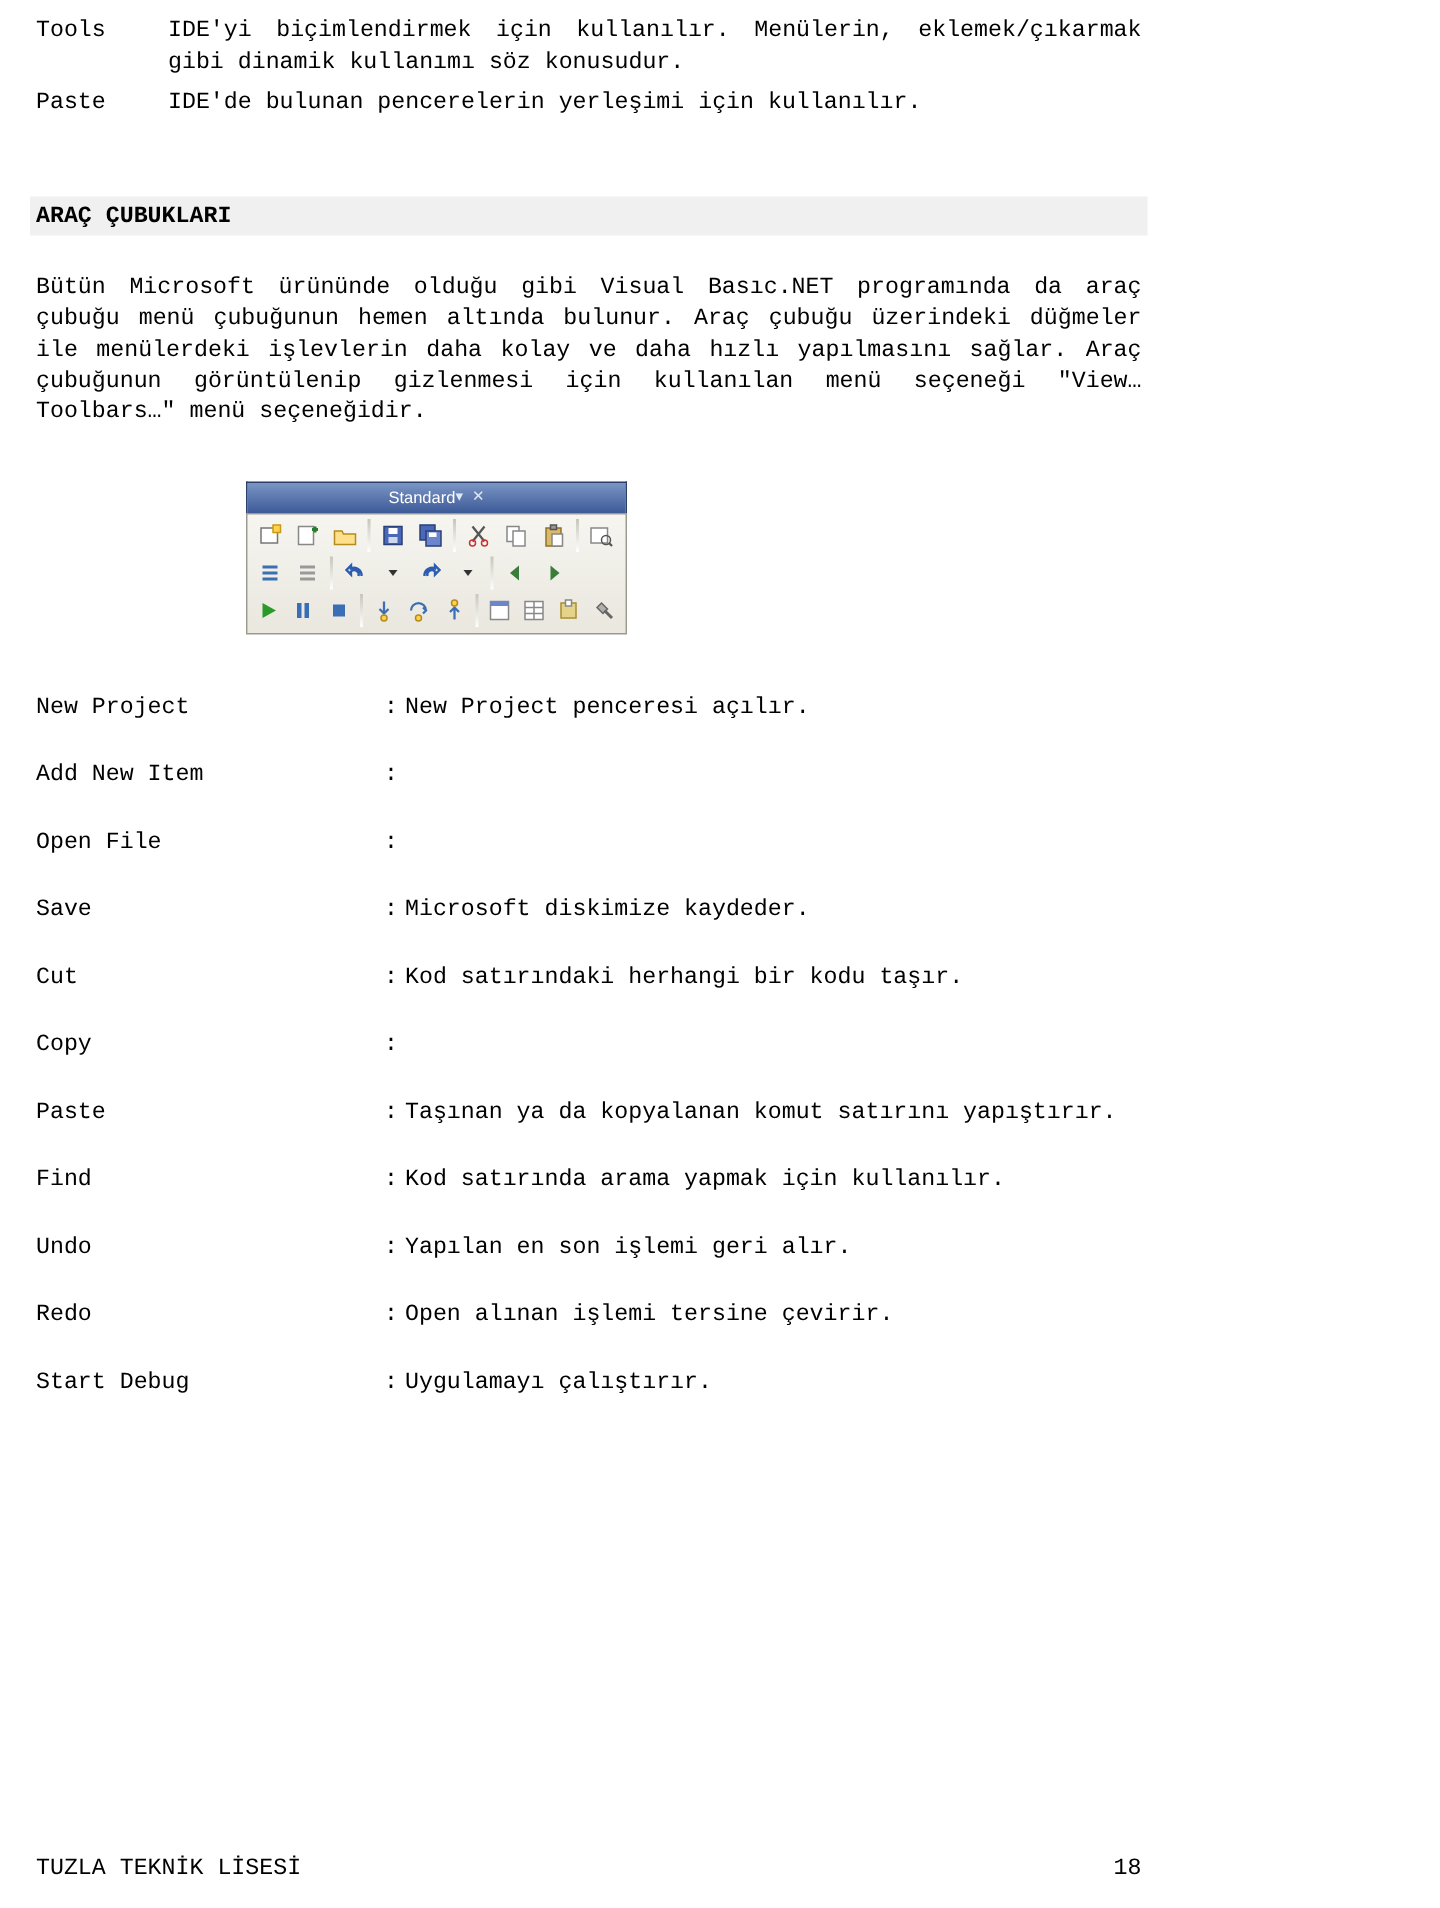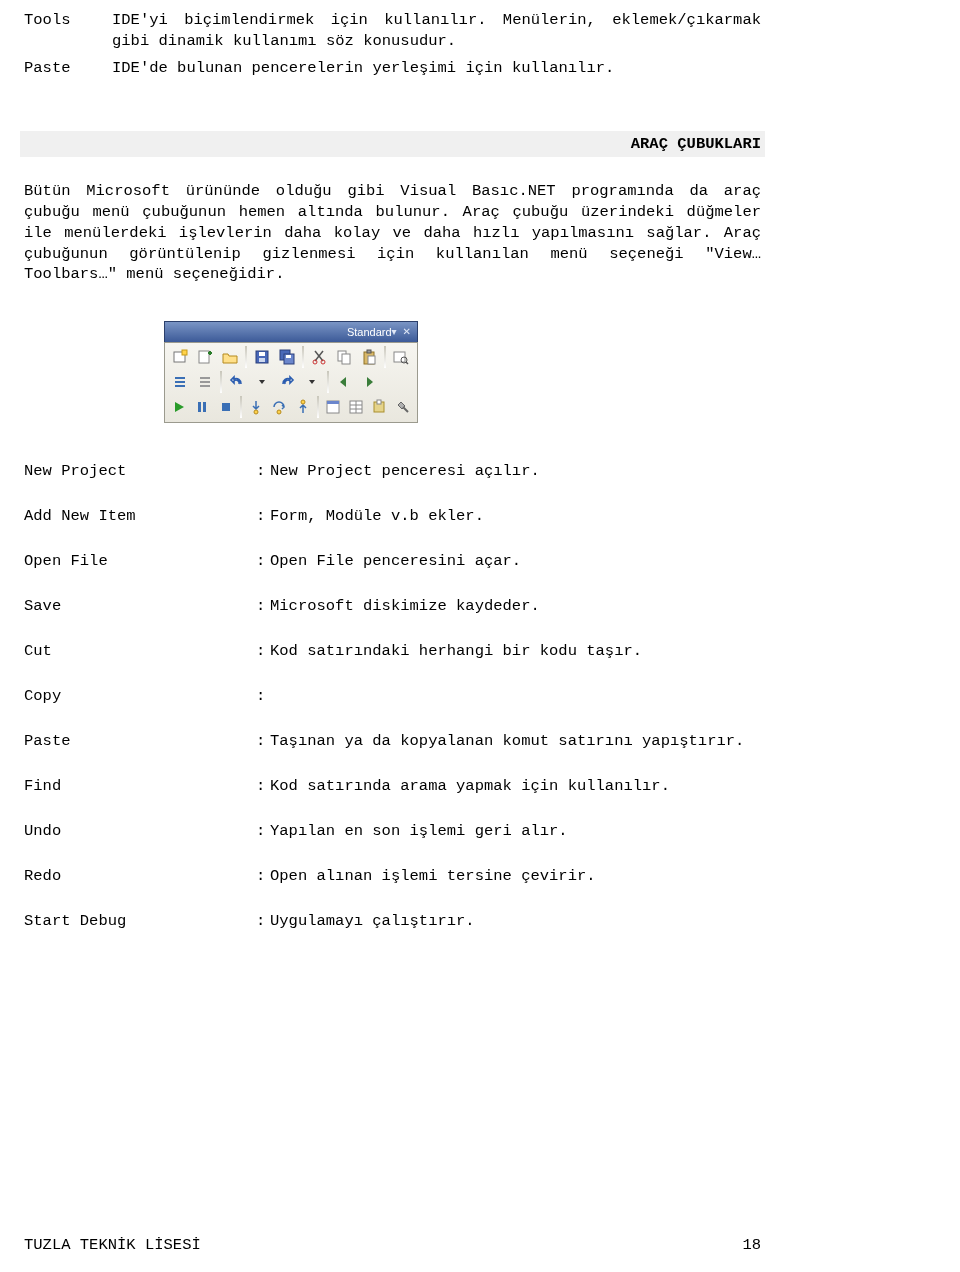--- a/index.html
+++ b/index.html
@@ -33,21 +33,20 @@
     flex: 1;
     text-align: justify;
   }
   .gap-sm { height: 4px; }
   .gap-lg { height: 46px; }
 
   .section-header {
     background: #f0f0f0;
     padding: 4px 4px;
     margin: 0 -4px;
-    text-align: right;
   }
   .section-header span {
     font-weight: bold;
   }
   .para {
     text-align: justify;
     line-height: 1.35;
     margin-top: 24px;
   }
 
@@ -59,21 +58,21 @@
     font-size: 11px;
   }
   .tb-title {
     background: linear-gradient(#7a95c5, #3c5a98);
     color: #fff;
     padding: 2px 6px;
     height: 16px;
     line-height: 14px;
     display: flex;
     align-items: center;
-    justify-content: flex-end;
+    justify-content: center;
     border: 1px solid #2b3f6b;
     border-bottom: none;
   }
   .tb-title-ctrls {
     display: flex;
     gap: 6px;
     color: #dfe7f7;
     font-size: 10px;
   }
   .tb-body {
@@ -356,26 +355,24 @@
 
   <div class="defs">
     <div class="def-row">
       <div class="def-label">New Project</div>
       <div class="def-sep">:</div>
       <div class="def-desc">New Project penceresi açılır.</div>
     </div>
     <div class="def-row">
       <div class="def-label">Add New Item</div>
       <div class="def-sep">:</div>
-      <div class="def-desc">Form, Modüle v.b ekler.</div>
     </div>
     <div class="def-row">
       <div class="def-label">Open File</div>
       <div class="def-sep">:</div>
-      <div class="def-desc">Open File penceresini açar.</div>
     </div>
     <div class="def-row">
       <div class="def-label">Save</div>
       <div class="def-sep">:</div>
       <div class="def-desc">Microsoft diskimize kaydeder.</div>
     </div>
     <div class="def-row">
       <div class="def-label">Cut</div>
       <div class="def-sep">:</div>
       <div class="def-desc">Kod satırındaki herhangi bir kodu taşır.</div>

